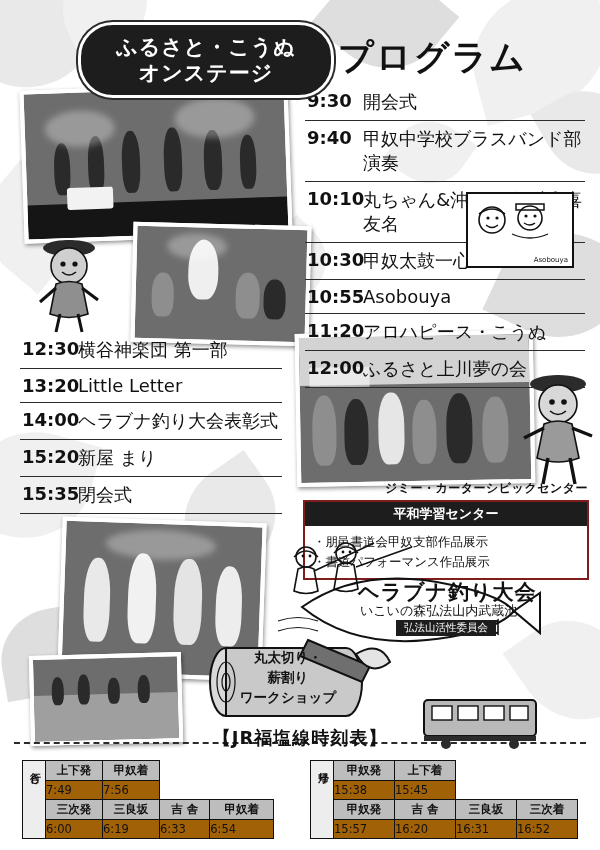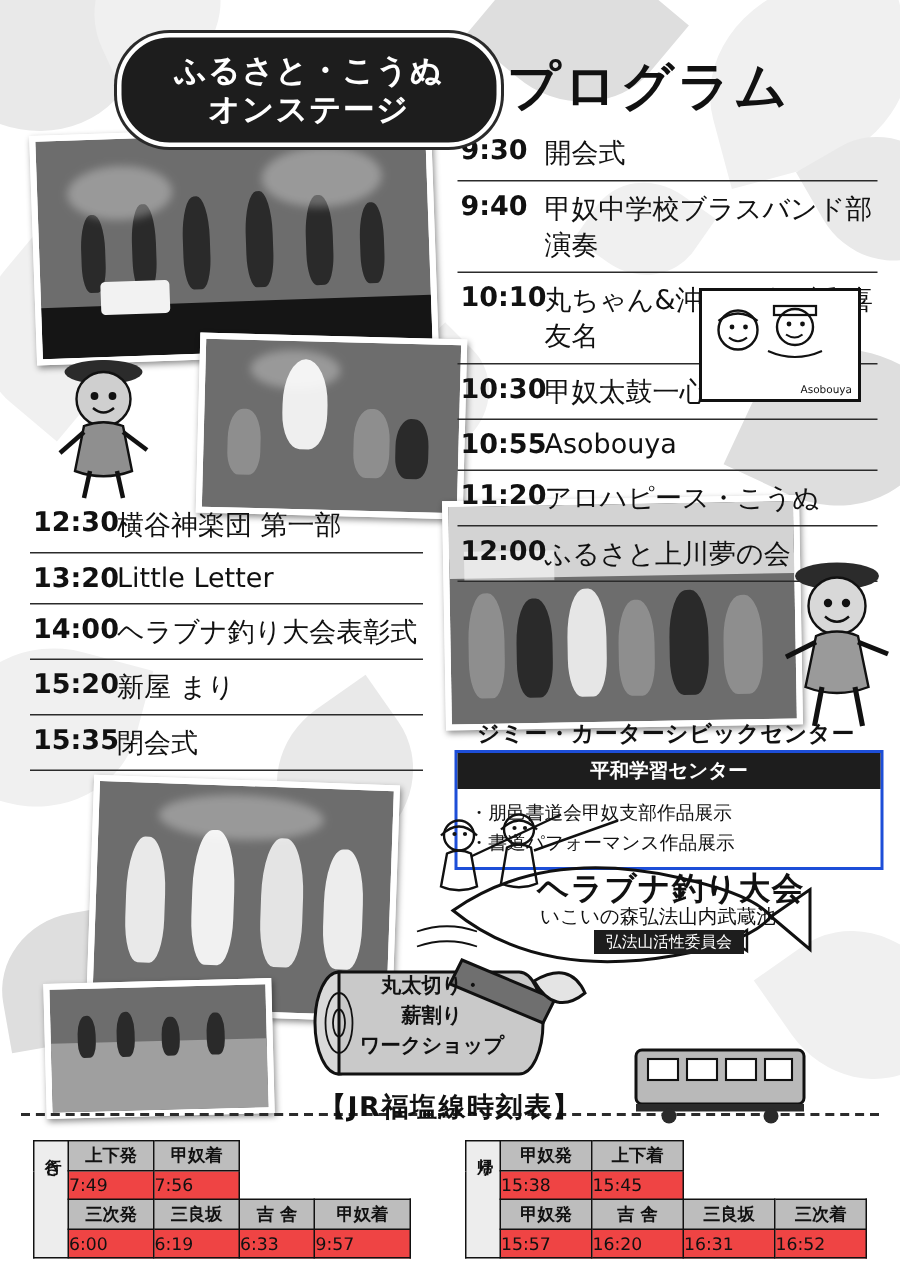--- a/index.html
+++ b/index.html
@@ -70,25 +70,25 @@
   .fig.dk{background:#2a2a2a;}
   .fig.md{background:#8e8e8e;}
   .spot{position:absolute;background:rgba(255,255,255,.30);border-radius:50%;filter:blur(3px);}
 
   
   .mascot{position:absolute;z-index:7;}
 
   
   .civic-title{
     position:absolute;left:300px;top:480px;width:288px;z-index:6;
-    text-align:center;font-weight:bold;font-size:15px;letter-spacing:.5px;
+    text-align:right;font-weight:bold;font-size:12px;letter-spacing:.5px;
   }
   .civic-box{
     position:absolute;left:303px;top:500px;width:282px;z-index:6;
-    border:2px solid #1d4ed8;background:#fff;
+    border:2px solid #7f1d1d;background:#fff;
   }
   .civic-box .hd{
     background:#1d1d1d;color:#fff;text-align:center;font-weight:bold;
     font-size:13px;padding:3px 0;
   }
   .civic-box ul{margin:0;padding:6px 8px;list-style:none;}
   .civic-box li{font-size:12.5px;line-height:1.6;}
 
   
   .hera-title{position:absolute;left:358px;top:578px;z-index:7;
@@ -109,21 +109,21 @@
     position:absolute;left:0;right:0;top:726px;text-align:center;z-index:7;
     font-size:18px;font-weight:bold;letter-spacing:1px;
   }
   .dashline{
     position:absolute;left:14px;right:14px;top:742px;
     border-top:2px dashed #2b2b2b;z-index:5;
   }
   .tt{position:absolute;z-index:7;border-collapse:collapse;font-size:11.5px;}
   .tt td,.tt th{border:1px solid #111;padding:2px 0;}
   .tt th{background:#bdbdbd;font-weight:bold;}
-  .tt td{background:#ef4444;}
+  .tt td{background:#a16207;}
   .tt .vhead{
     background:#ededed;font-weight:bold;width:18px;
     writing-mode:vertical-rl;text-orientation:upright;letter-spacing:2px;
     font-size:11px;
   }
   #tt-left{left:22px;top:760px;width:252px;}
   #tt-right{left:310px;top:760px;width:268px;}
 
   
   .illus{position:absolute;border:2px solid #111;background:#fff;z-index:7;}
@@ -397,21 +397,21 @@
   <tr>
     <th>三次発</th>
     <th>三良坂</th>
     <th>吉 舎</th>
     <th>甲奴着</th>
   </tr>
   <tr>
     <td>6:00</td>
     <td>6:19</td>
     <td>6:33</td>
-    <td>9:57</td>
+    <td>6:54</td>
   </tr>
 </tbody>
   </table>
 
 <table class="tt" id="tt-right">
   <tbody>
       <tr>
     <td class="vhead" rowspan="4">帰り</td>
     <th style="width:60px">甲奴発</th>
     <th style="width:60px">上下着</th>

